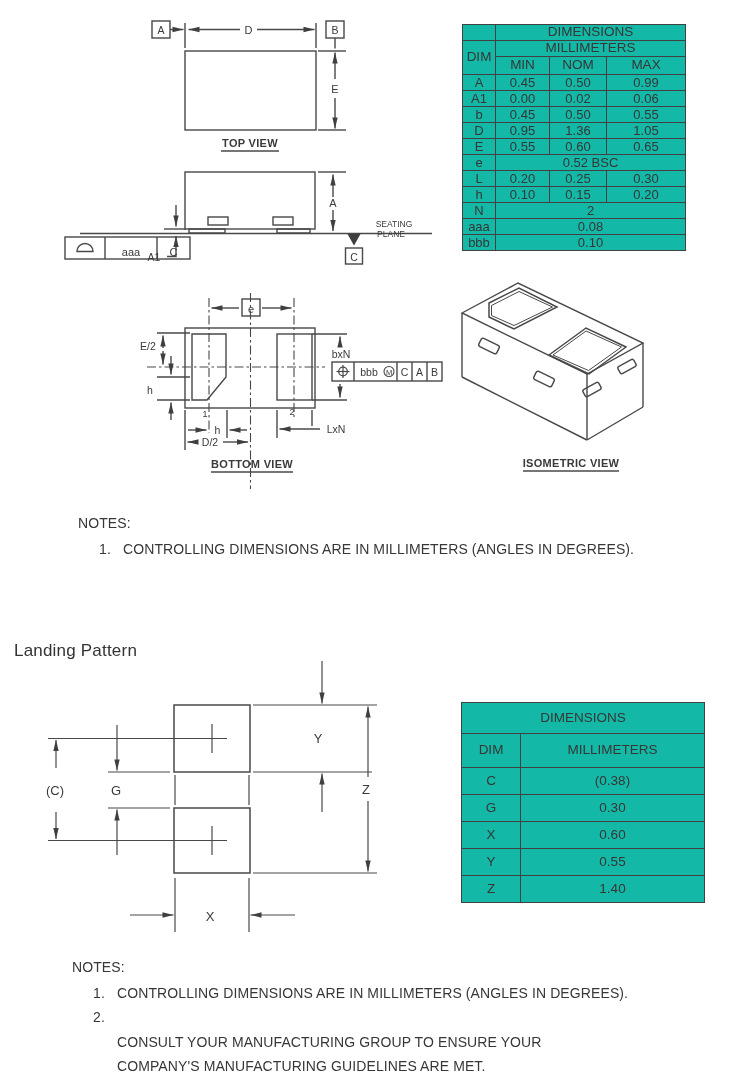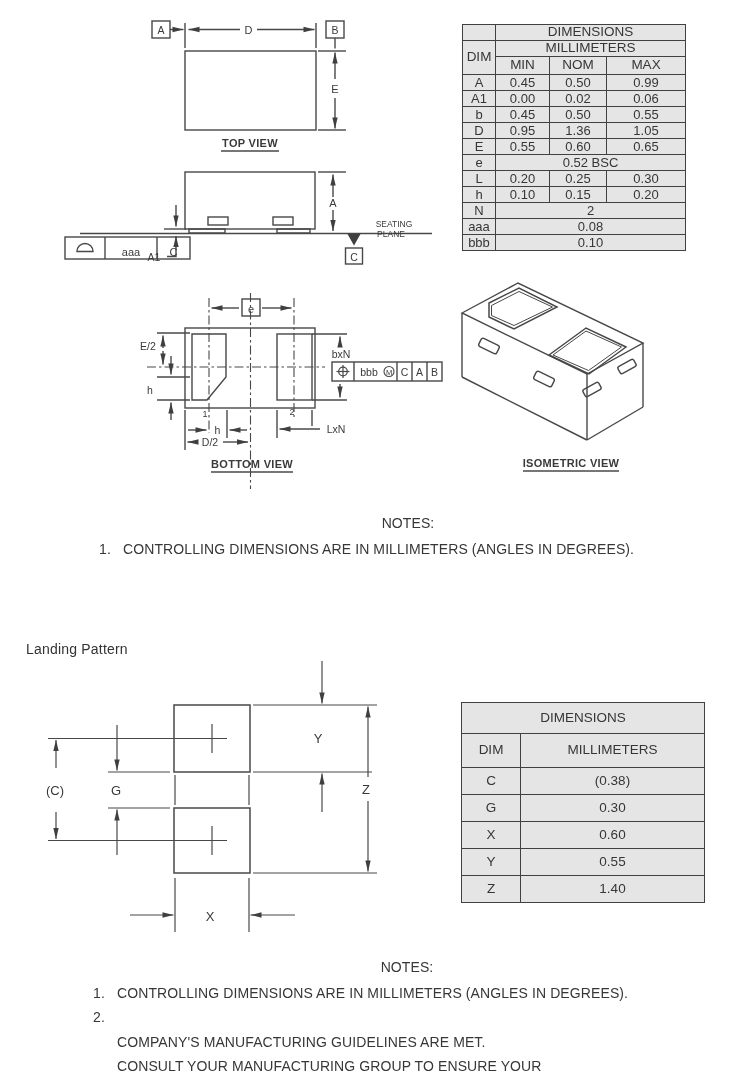--- a/index.html
+++ b/index.html
@@ -7,40 +7,40 @@
   .page {
     position:relative; width:750px; height:1086px; background:#ffffff;
     font-family:"Liberation Sans","DejaVu Sans",sans-serif; color:#3a3a3a; overflow:hidden;
   }
   svg { position:absolute; }
   svg text { font-family:"Liberation Sans","DejaVu Sans",sans-serif; fill:#3a3a3a; stroke:none; }
   svg .vtitle { font-size:11px; font-weight:bold; letter-spacing:.3px; }
 
   table.dimtable {
     position:absolute; border-collapse:collapse; table-layout:fixed;
-    text-align:center; color:#363636; background:#e5e5e5;
+    text-align:center; color:#363636; background:#14b8a6;
   }
   table.dimtable td {
     border:1.5px solid #414141; padding:0; vertical-align:middle;
     font-size:13px; line-height:1.05; height:16px;
   }
   #dim-table { left:462px; top:24px; width:223px; }
   #dim-table td.h { font-size:13.5px; }
   #lp-table { left:461px; top:702px; width:243px; }
   #lp-table td { font-size:13.5px; height:27px; }
   #lp-table tr.title-row td { height:31px; }
   #lp-table tr.head-row td { height:34px; }
 
   .notes { position:absolute; font-size:14px; color:#373737; letter-spacing:.1px; }
-  .notes .nheading { margin-bottom:9px;text-align:center; }
+  .notes .nheading { margin-bottom:9px; }
   .note-line { display:flex; margin-top:6px; line-height:1.32; }
   .note-num { width:24px; flex:0 0 24px; margin-left:21px; }
   .note-cont { margin-left:45px; margin-top:6px; line-height:1.32; }
 
-  .lp-heading { position:absolute; left:26px; top:641px; font-size:14px; color:#333; letter-spacing:.2px; }
+  .lp-heading { position:absolute; left:14px; top:641px; font-size:17px; color:#333; letter-spacing:.2px; }
 </style>
 </head>
 <body>
 
 <div class="page">
 
   <svg style="left:0;top:0" width="750" height="500" viewBox="0 0 750 500">
     <defs>
       <marker id="ar" viewBox="0 0 12 7" markerWidth="12" markerHeight="7" refX="11.5" refY="3.5" orient="auto" markerUnits="userSpaceOnUse">
         <path d="M0.5,0.8 L11.5,3.5 L0.5,6.2 Z" fill="#3f3f3f"></path>
@@ -351,17 +351,17 @@
 
   <div class="notes" id="notes-bottom" style="left:72px; top:959px; width:670px">
     <div class="nheading">NOTES:</div>
     <div class="note-line">
       <span class="note-num">1.</span>
       <span>CONTROLLING DIMENSIONS ARE IN MILLIMETERS (ANGLES IN DEGREES).</span>
     </div>
     <div class="note-line">
       <span class="note-num">2.</span>
     </div>
+    <div class="note-cont">CONSULT YOUR MANUFACTURING GROUP TO ENSURE YOUR</div>
     <div class="note-cont">COMPANY'S MANUFACTURING GUIDELINES ARE MET.</div>
-    <div class="note-cont">CONSULT YOUR MANUFACTURING GROUP TO ENSURE YOUR</div>
   </div>
 
 </div>
 
 </body></html>

